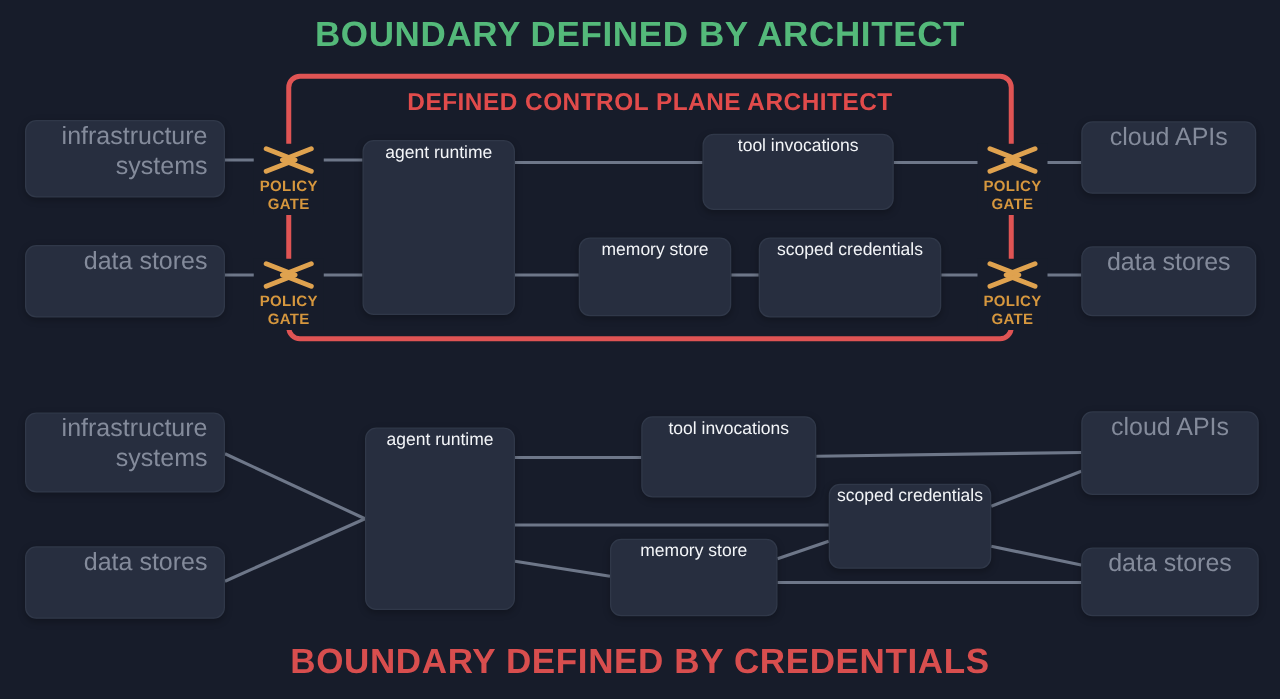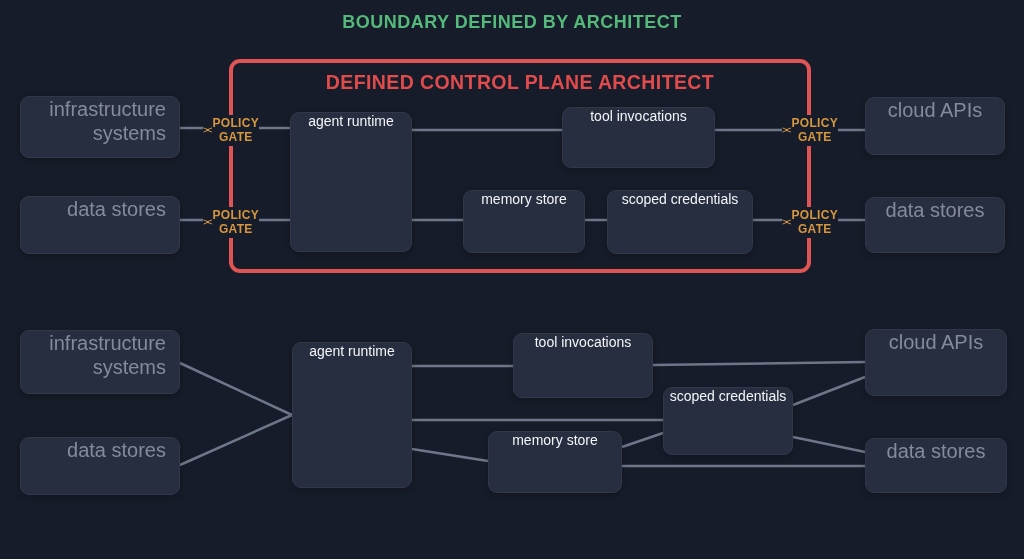--- a/index.html
+++ b/index.html
@@ -8,21 +8,21 @@
     background:var(--bg,#171c2a);
     font-family:"Liberation Sans","DejaVu Sans",sans-serif;
     overflow:hidden;position:relative;
   }
   .stage{position:absolute;inset:0;}
   svg.wires{position:absolute;left:0;top:0;z-index:1;}
   svg.wires line{stroke:var(--wire,#6e7789);stroke-width:2.5;}
 
   .title{
     position:absolute;left:0;width:1024px;text-align:center;
-    font-weight:bold;font-size:18px;letter-spacing:.5px;z-index:5;
+    font-weight:bold;font-size:28px;letter-spacing:.5px;z-index:5;
   }
   .title.green{top:12px;color:var(--green,#54b97a);}
   .title.red{top:513px;color:var(--red-title,#d84e4e);}
 
   .boundary{
     position:absolute;left:229px;top:59px;width:582px;height:214px;
     box-sizing:border-box;border:4px solid var(--red,#e05454);
     border-radius:11px;z-index:2;
   }
   .boundary-label{
@@ -40,21 +40,21 @@
     text-align:center;line-height:1.2;
     box-shadow:0 2px 6px rgba(0,0,0,.25);
   }
   .node.outer span{color:var(--text-muted,#848b9b);font-size:20px;}
   .node.inner span{color:var(--text-bright,#f3f5f8);font-size:14px;}
   .node.right-text{justify-content:flex-end;text-align:right;padding-right:13px;}
 
   .gate{
     position:absolute;width:56px;z-index:4;
     background:var(--bg,#171c2a);
-    display:flex;align-items:center;
+    display:flex;flex-direction:column;align-items:center;
     padding-bottom:2px;
   }
   .gate svg{display:block;}
   .gate svg path{fill:none;stroke:var(--orange,#dfa24f);stroke-width:4;
     stroke-linecap:round;stroke-linejoin:round;}
   .gate-label{margin-top:1px;text-align:center;}
   .gate-label .gl{
     display:block;color:var(--orange-label,#d6973e);
     font-weight:bold;font-size:12px;line-height:14px;letter-spacing:.3px;
   }
@@ -201,13 +201,14 @@
   <div class="node inner n-scoped-b">
     <span>scoped credentials</span>
   </div>
   <div class="node outer n-cloud-b">
     <span>cloud APIs</span>
   </div>
   <div class="node outer n-dstore-rb">
     <span>data stores</span>
   </div>
 
+  <div class="title red">BOUNDARY DEFINED BY CREDENTIALS</div>
 </div>
 
 </body></html>

